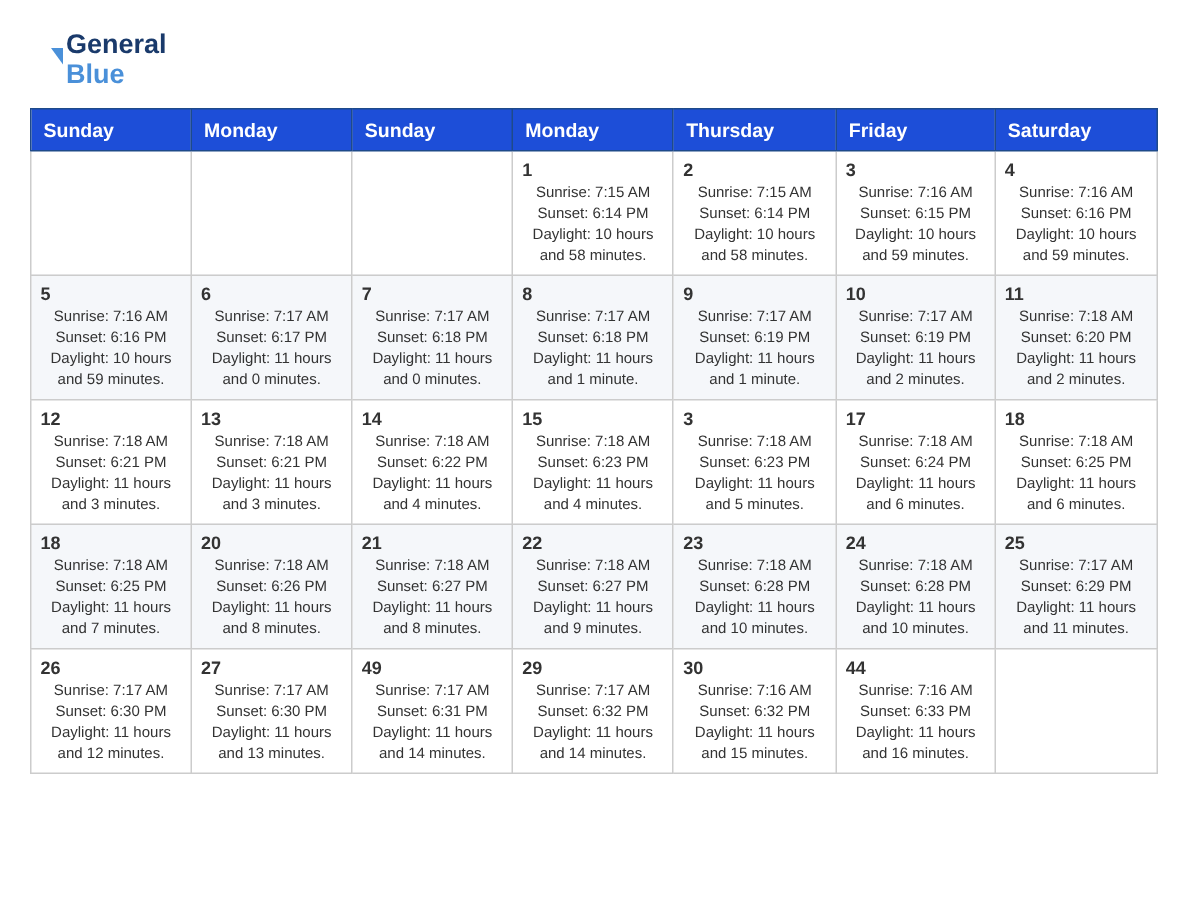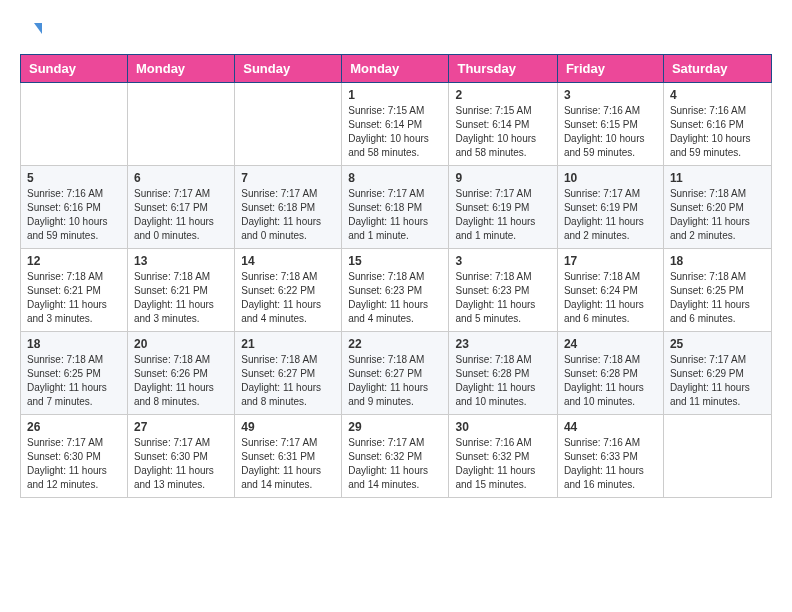--- a/index.html
+++ b/index.html
@@ -42,21 +42,21 @@
       font-size: 15px;
       color: #333;
       margin-bottom: 10px;
     }
     .calendar-table {
       width: 100%;
       border-collapse: collapse;
       border: 1px solid #ccc;
     }
     .calendar-table th {
-      background-color: #ec4899;
+      background-color: #1d4ed8;
       color: #fff;
       text-align: left;
       padding: 6px 8px;
       font-size: 13px;
       border: 1px solid #1e4a8a;
     }
     .calendar-table td {
       vertical-align: top;
       padding: 5px 6px;
       font-size: 10.5px;
@@ -73,33 +73,38 @@
     .day-number {
       font-size: 12px;
       font-weight: bold;
       display: block;
       margin-bottom: 2px;
     }
     .day-info {
       font-size: 10px;
       line-height: 1.4;
       color: #333;
+      text-align: center;
     }
     .empty-cell {
       background: #f9f9f9;
     }
   </style>
 </head>
 <body>
 
 <div style="display:flex; justify-content:space-between; align-items:flex-start; margin-bottom:8px;">
   <div class="header-logo">
     <svg class="logo-icon" viewBox="0 0 22 22" xmlns="http://www.w3.org/2000/svg">
       <polygon points="14,3 22,3 22,14" fill="#4a90d9"></polygon>
     </svg>
+    <div class="logo-text">
+      <div>General<span></span></div>
+      <div style="color:#4a90d9;">Blue</div>
+    </div>
   </div>
   <div class="title-section">
     <div class="main-title"></div>
     <div class="sub-title"></div>
   </div>
 </div>
 
 <table class="calendar-table">
   <thead>
     <tr id="weekday-header">

